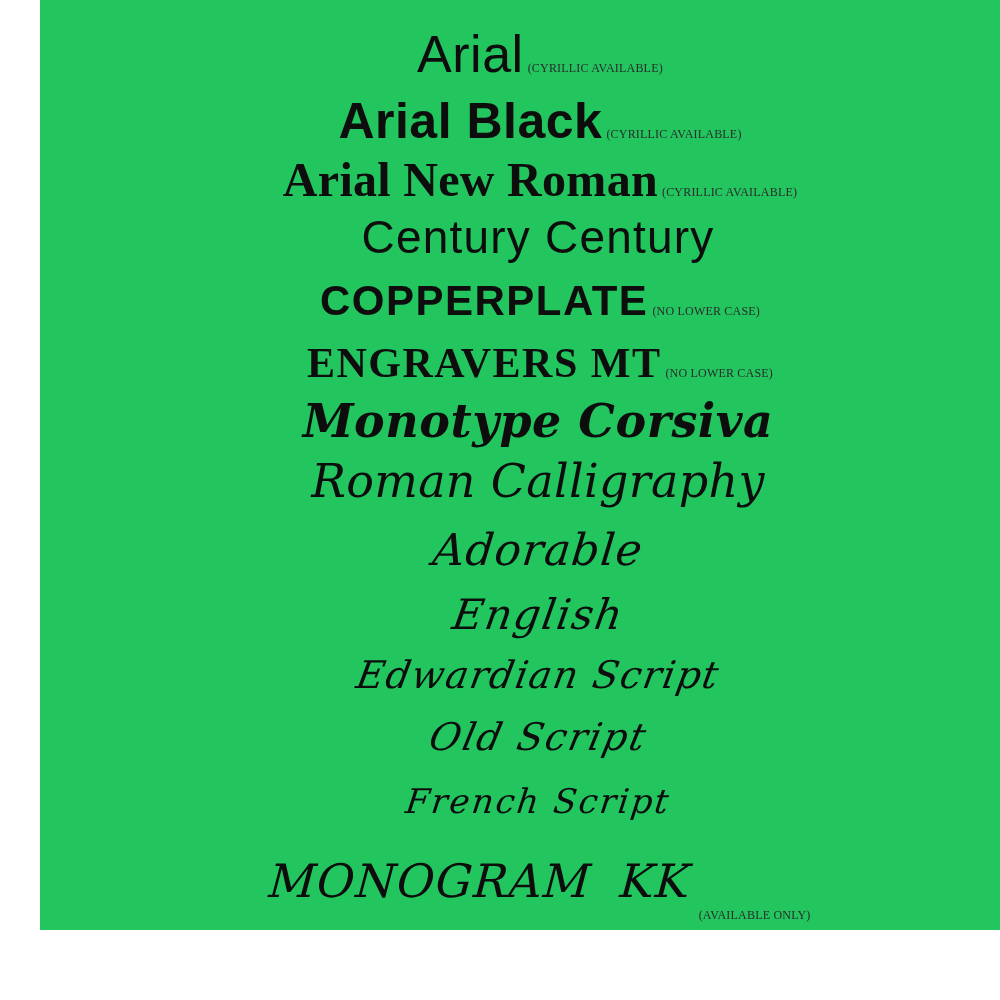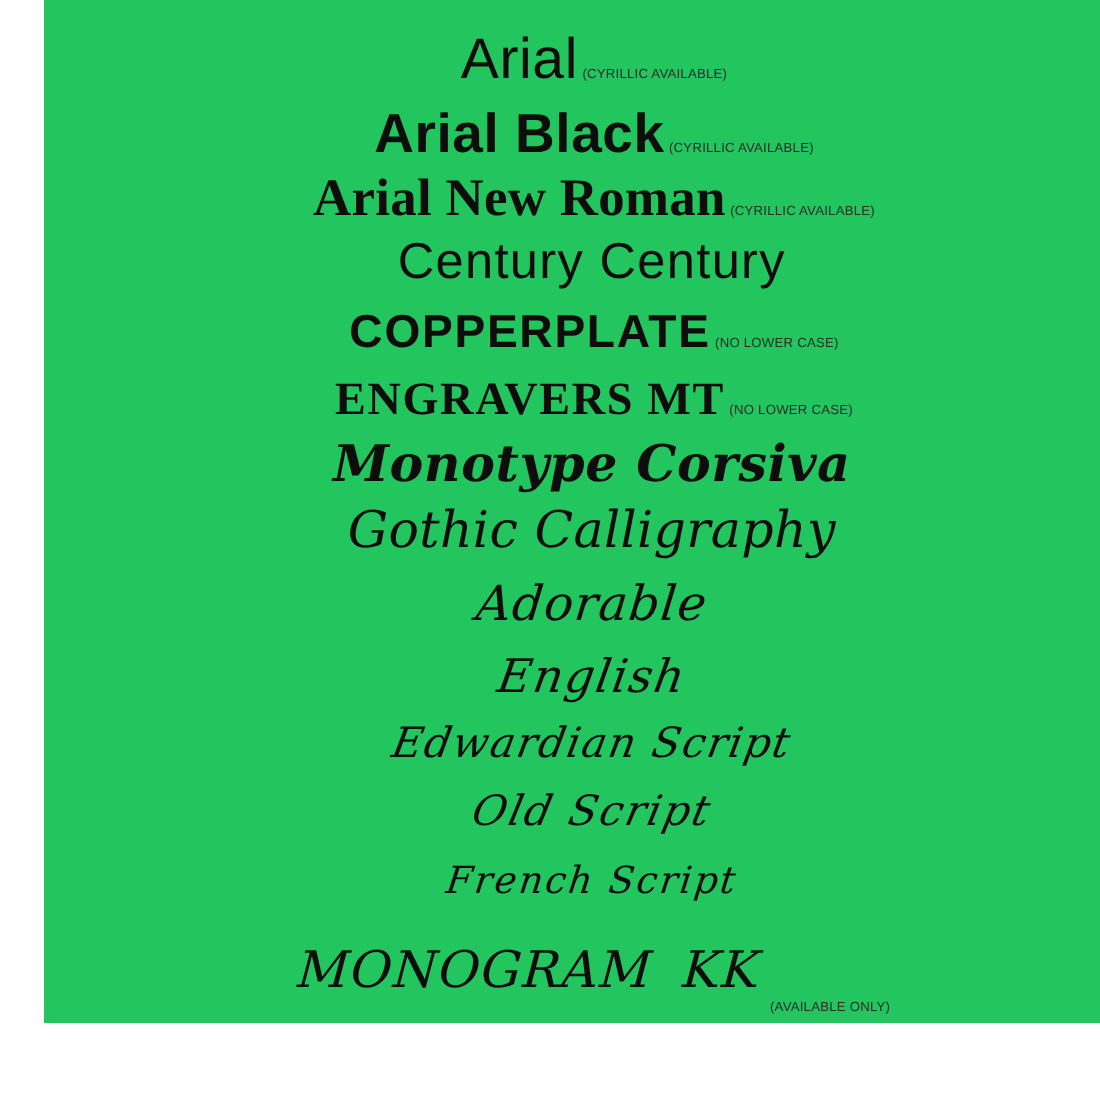--- a/index.html
+++ b/index.html
@@ -29,21 +29,21 @@
     flex-direction: row;
     align-items: baseline;
     justify-content: center;
     white-space: nowrap;
   }
   .font-name {
     color: #0d0d0d;
     line-height: 1;
   }
   .font-note {
-    font-family: Liberation Sans, sans-serif;
+    font-family: Liberation Serif, serif;
     font-size: 12px;
     letter-spacing: 0.2px;
     color: #2b2b2b;
     margin-left: 4px;
     position: relative;
     top: 0px;
     line-height: 1;
   }
 
   
@@ -218,21 +218,21 @@
     <span class="font-name">ENGRAVERS MT</span>
     <span class="font-note">(NO LOWER CASE)</span>
   </div>
 
   <div class="font-row row-corsiva">
     <span class="font-name">Monotype Corsiva</span>
     <span class="font-note"></span>
   </div>
 
   <div class="font-row row-lucida">
-    <span class="font-name">Gothic Calligraphy</span>
+    <span class="font-name">Roman Calligraphy</span>
     <span class="font-note"></span>
   </div>
 
   <div class="font-row row-adorable">
     <span class="font-name">Adorable</span>
     <span class="font-note"></span>
   </div>
 
   <div class="font-row row-english">
     <span class="font-name">English</span>

